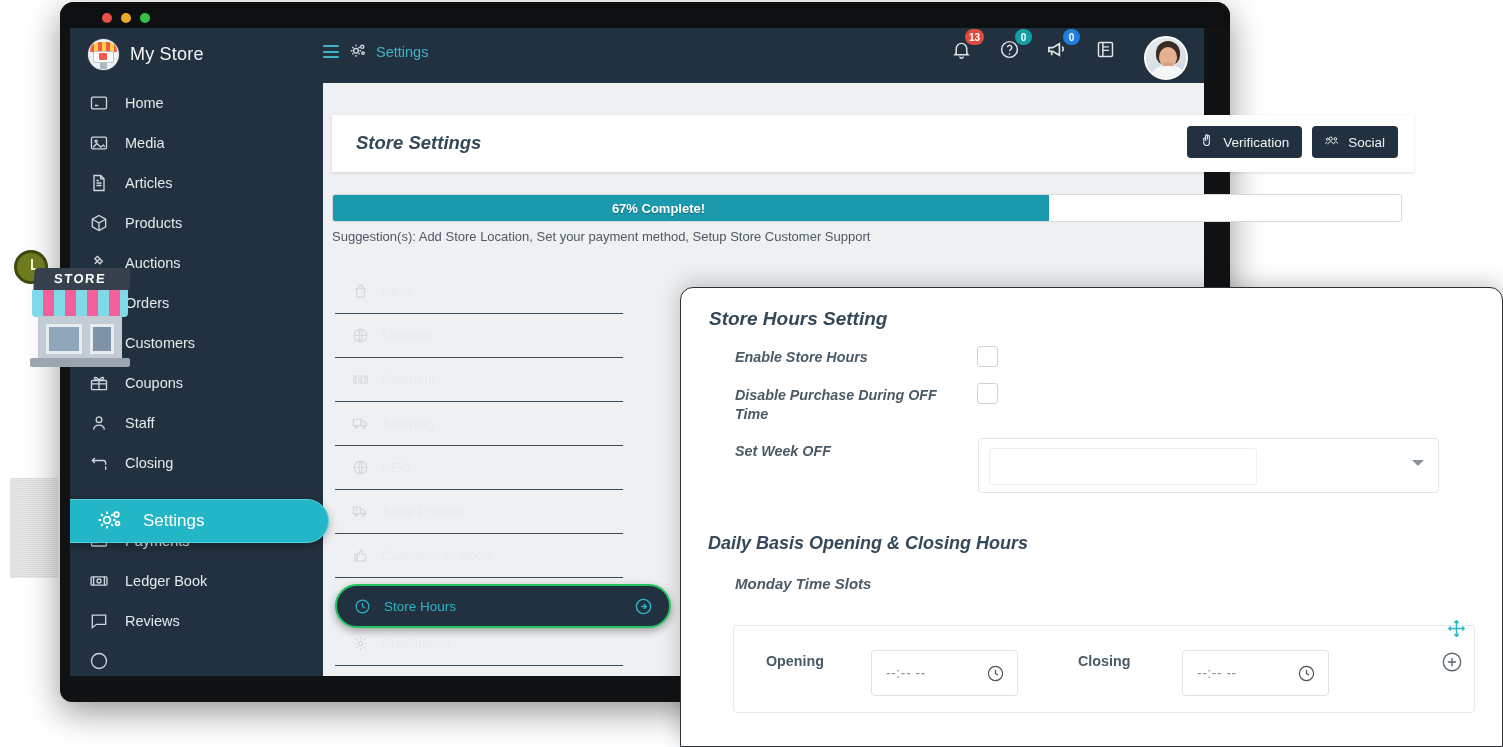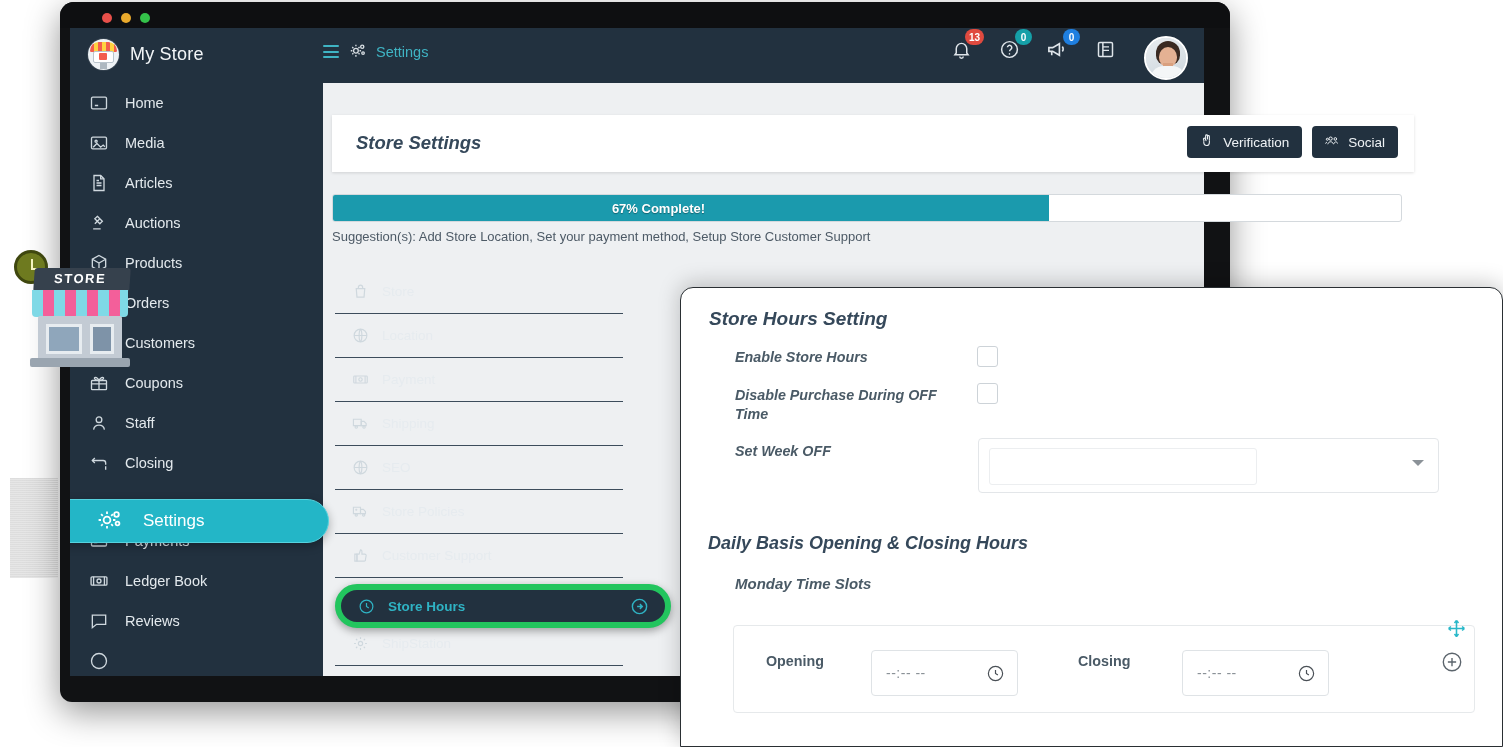--- a/index.html
+++ b/index.html
@@ -75,21 +75,21 @@
           display:flex; align-items:center; gap:8px; cursor:pointer; border:none; font-family:inherit; }
   .hbtn svg { width:15px; height:15px; }
   .progress-track { position:relative; height:28px; background:#fff; border:1px solid #d4d9dd; border-radius:3px; overflow:hidden; }
   .progress-fill { position:absolute; left:0; top:0; bottom:0; background:#1b9aad; display:flex; align-items:center; justify-content:flex-end; }
   .progress-label { color:#fff; font-size:13px; font-weight:bold; margin-right:48%; white-space:nowrap; text-shadow:0 1px 1px rgba(0,0,0,.35); }
   .suggestion { margin-top:7px; font-size:13px; color:#4d5a66; }
   .tab-row { height:44px; display:flex; align-items:center; gap:13px; padding-left:17px; color:#e6ebef; font-size:13.5px;
              border-bottom:1px solid #3c4c5b; cursor:pointer; }
   .tab-row .ti { width:17px; height:17px; flex:none; color:#cfd8de; display:flex; align-items:center; justify-content:center; }
   .tab-row.active { position:absolute; left:0; width:336px; height:44px; background:#22313f; border-radius:22px;
-     color:#2fb3c4; border:6px solid #22c55e; box-shadow:0 3px 9px rgba(0,0,0,.35); z-index:30; padding-left:17px;font-weight:bold; }
+     color:#2fb3c4; border:2px solid #22c55e; box-shadow:0 3px 9px rgba(0,0,0,.35); z-index:30; padding-left:17px; }
   .tab-row.active .ti { color:#2fb3c4; }
   .tab-arrow { position:absolute; right:16px; width:19px; height:19px; color:#2fb3c4; }
 
   
   .float-panel { position:absolute; left:680px; top:287px; width:823px; height:460px;
     background:#fff; border:1px solid #2a2f33; border-radius:13px 13px 0 0; overflow:hidden;
     box-shadow:0 -3px 22px rgba(0,0,0,.22); }
   .fp-title { position:absolute; left:28px; top:20px; font-size:19px; font-weight:bold; font-style:italic; color:#35485a; }
   .fp-label { font-size:14.3px; font-weight:bold; font-style:italic; color:#4a5a66; }
   .chk { width:21px; height:21px; border:1px solid #cdd3d8; border-radius:3px; background:#fff; cursor:pointer; }
@@ -236,33 +236,33 @@
               <svg viewBox="0 0 24 24" fill="none" stroke="currentColor" stroke-width="1.6">
                 <path d="M6 3h8l4 4v14H6z"></path>
                 <path d="M14 3v4h4M9 12h6M9 15h6M9 9h3"></path>
               </svg>
             </span>
           <span>Articles</span>
         </div>
         <div class="side-item">
           <span class="si">
               <svg viewBox="0 0 24 24" fill="none" stroke="currentColor" stroke-width="1.6">
-                <path d="M5 19h9M7 13l6-6M10 4l6 6-3 3-6-6z"></path>
-              </svg>
-            </span>
-          <span>Auctions</span>
-        </div>
-        <div class="side-item">
-          <span class="si">
-              <svg viewBox="0 0 24 24" fill="none" stroke="currentColor" stroke-width="1.6">
                 <path d="M12 3l8 4.5v9L12 21l-8-4.5v-9z"></path>
                 <path d="M4 7.5l8 4.5 8-4.5M12 12v9"></path>
               </svg>
             </span>
           <span>Products</span>
+        </div>
+        <div class="side-item">
+          <span class="si">
+              <svg viewBox="0 0 24 24" fill="none" stroke="currentColor" stroke-width="1.6">
+                <path d="M5 19h9M7 13l6-6M10 4l6 6-3 3-6-6z"></path>
+              </svg>
+            </span>
+          <span>Auctions</span>
         </div>
         <div class="side-item">
           <span class="si">
               <svg viewBox="0 0 24 24" fill="none" stroke="currentColor" stroke-width="1.6">
                 <rect x="5" y="4" width="14" height="17" rx="1.5"></rect>
                 <path d="M9 9h6M9 13h6M9 17h4"></path>
               </svg>
             </span>
           <span>Orders</span>
         </div>

